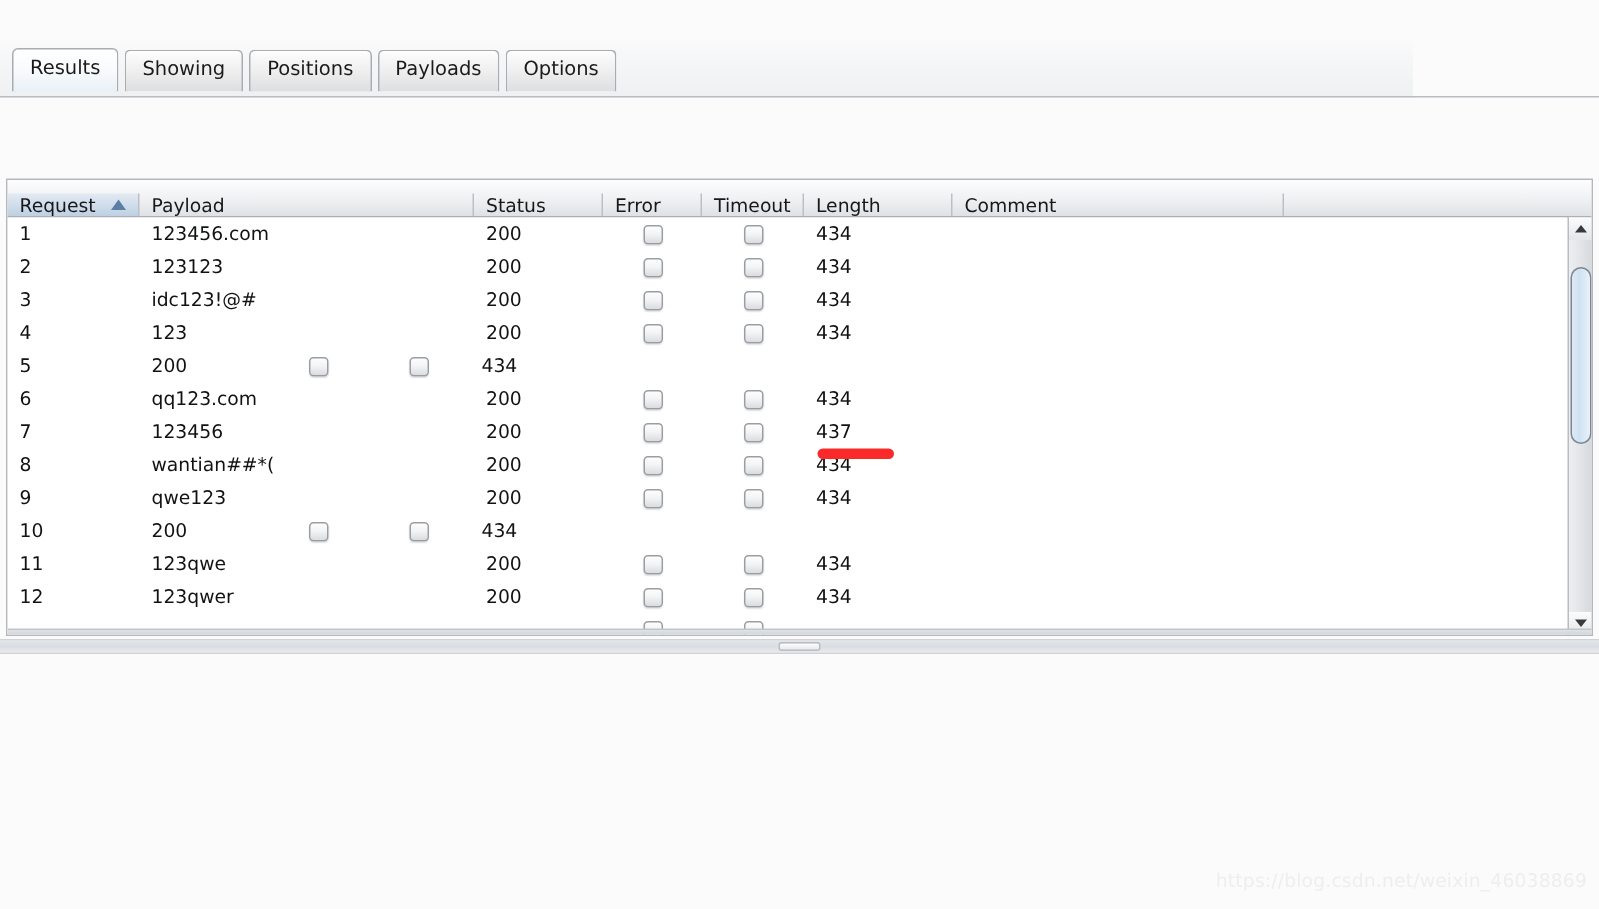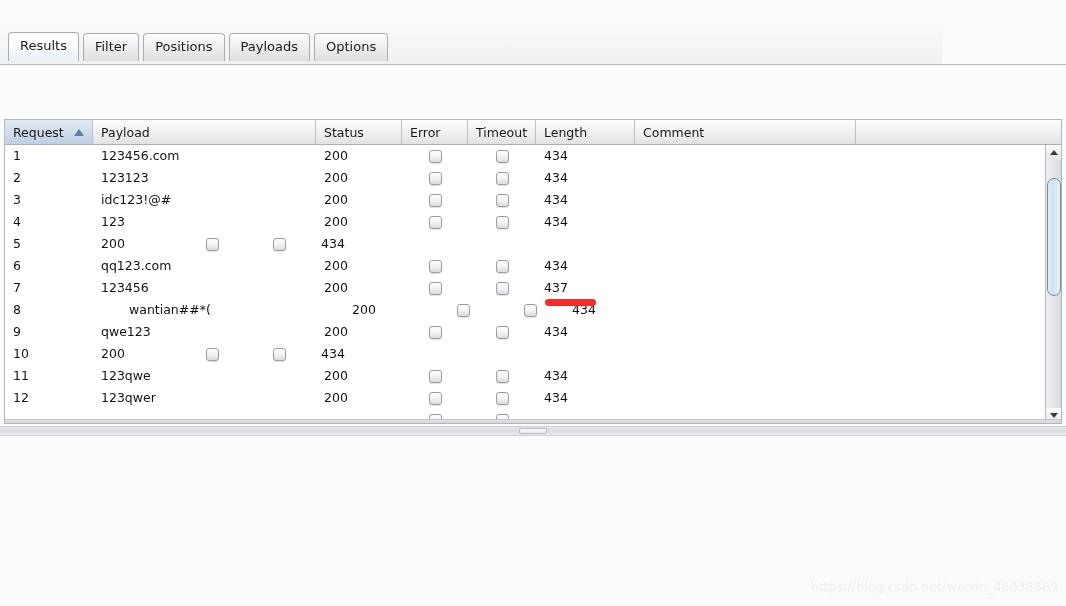--- a/index.html
+++ b/index.html
@@ -127,20 +127,21 @@
   }
 
   .thead {
     position: absolute;
     left: 0; top: 0;
     width: 1056px; height: 25px;
     display: flex;
     background: linear-gradient(to bottom, #fdfdfd 0%, #f0f1f3 52%, #dfe2e5 100%);
     border-bottom: 1px solid #acb0b5;
     box-sizing: border-box;
+    align-items: flex-end;
   }
   .th {
     position: relative;
     box-sizing: border-box;
     border-right: 1px solid #bcc0c5;
     display: flex;
     align-items: center;
     padding-left: 8px;
     font-size: 12.5px;
     color: #17181a;
@@ -308,21 +309,21 @@
 </style>
 </head>
 <body>
 
 <div id="app">
 
 
   <div class="tabstrip">
     <div class="tabs">
       <div class="tab selected">Results</div>
-      <div class="tab">Filter</div>
+      <div class="tab">Showing</div>
       <div class="tab">Positions</div>
       <div class="tab">Payloads</div>
       <div class="tab">Options</div>
     </div>
   </div>
   <div class="tabstrip-underline"></div>
 
 
   <div class="tablepanel">
 
@@ -438,21 +439,21 @@
             <div class="checkbox"></div>
           </div>
           <div class="cell center" style="width: 68px; flex: 0 0 68px;">
             <div class="checkbox"></div>
           </div>
           <div class="cell" style="width: 99px; flex: 0 0 99px;">437</div>
           <div class="cell" style="width: 221px; flex: 0 0 221px;"></div>
         </div>
         <div class="row">
           <div class="cell" style="width: 88px; flex: 0 0 88px;">8</div>
-          <div class="cell" style="width: 223px; flex: 0 0 223px; margin-left: 28px;">wantian##*(</div>
+          <div class="cell" style="width: 223px; flex: 0 0 223px;">wantian##*(</div>
           <div class="cell" style="width: 86px; flex: 0 0 86px;">200</div>
           <div class="cell center" style="width: 66px; flex: 0 0 66px;">
             <div class="checkbox"></div>
           </div>
           <div class="cell center" style="width: 68px; flex: 0 0 68px;">
             <div class="checkbox"></div>
           </div>
           <div class="cell" style="width: 99px; flex: 0 0 99px;">434</div>
           <div class="cell" style="width: 221px; flex: 0 0 221px;"></div>
         </div>

